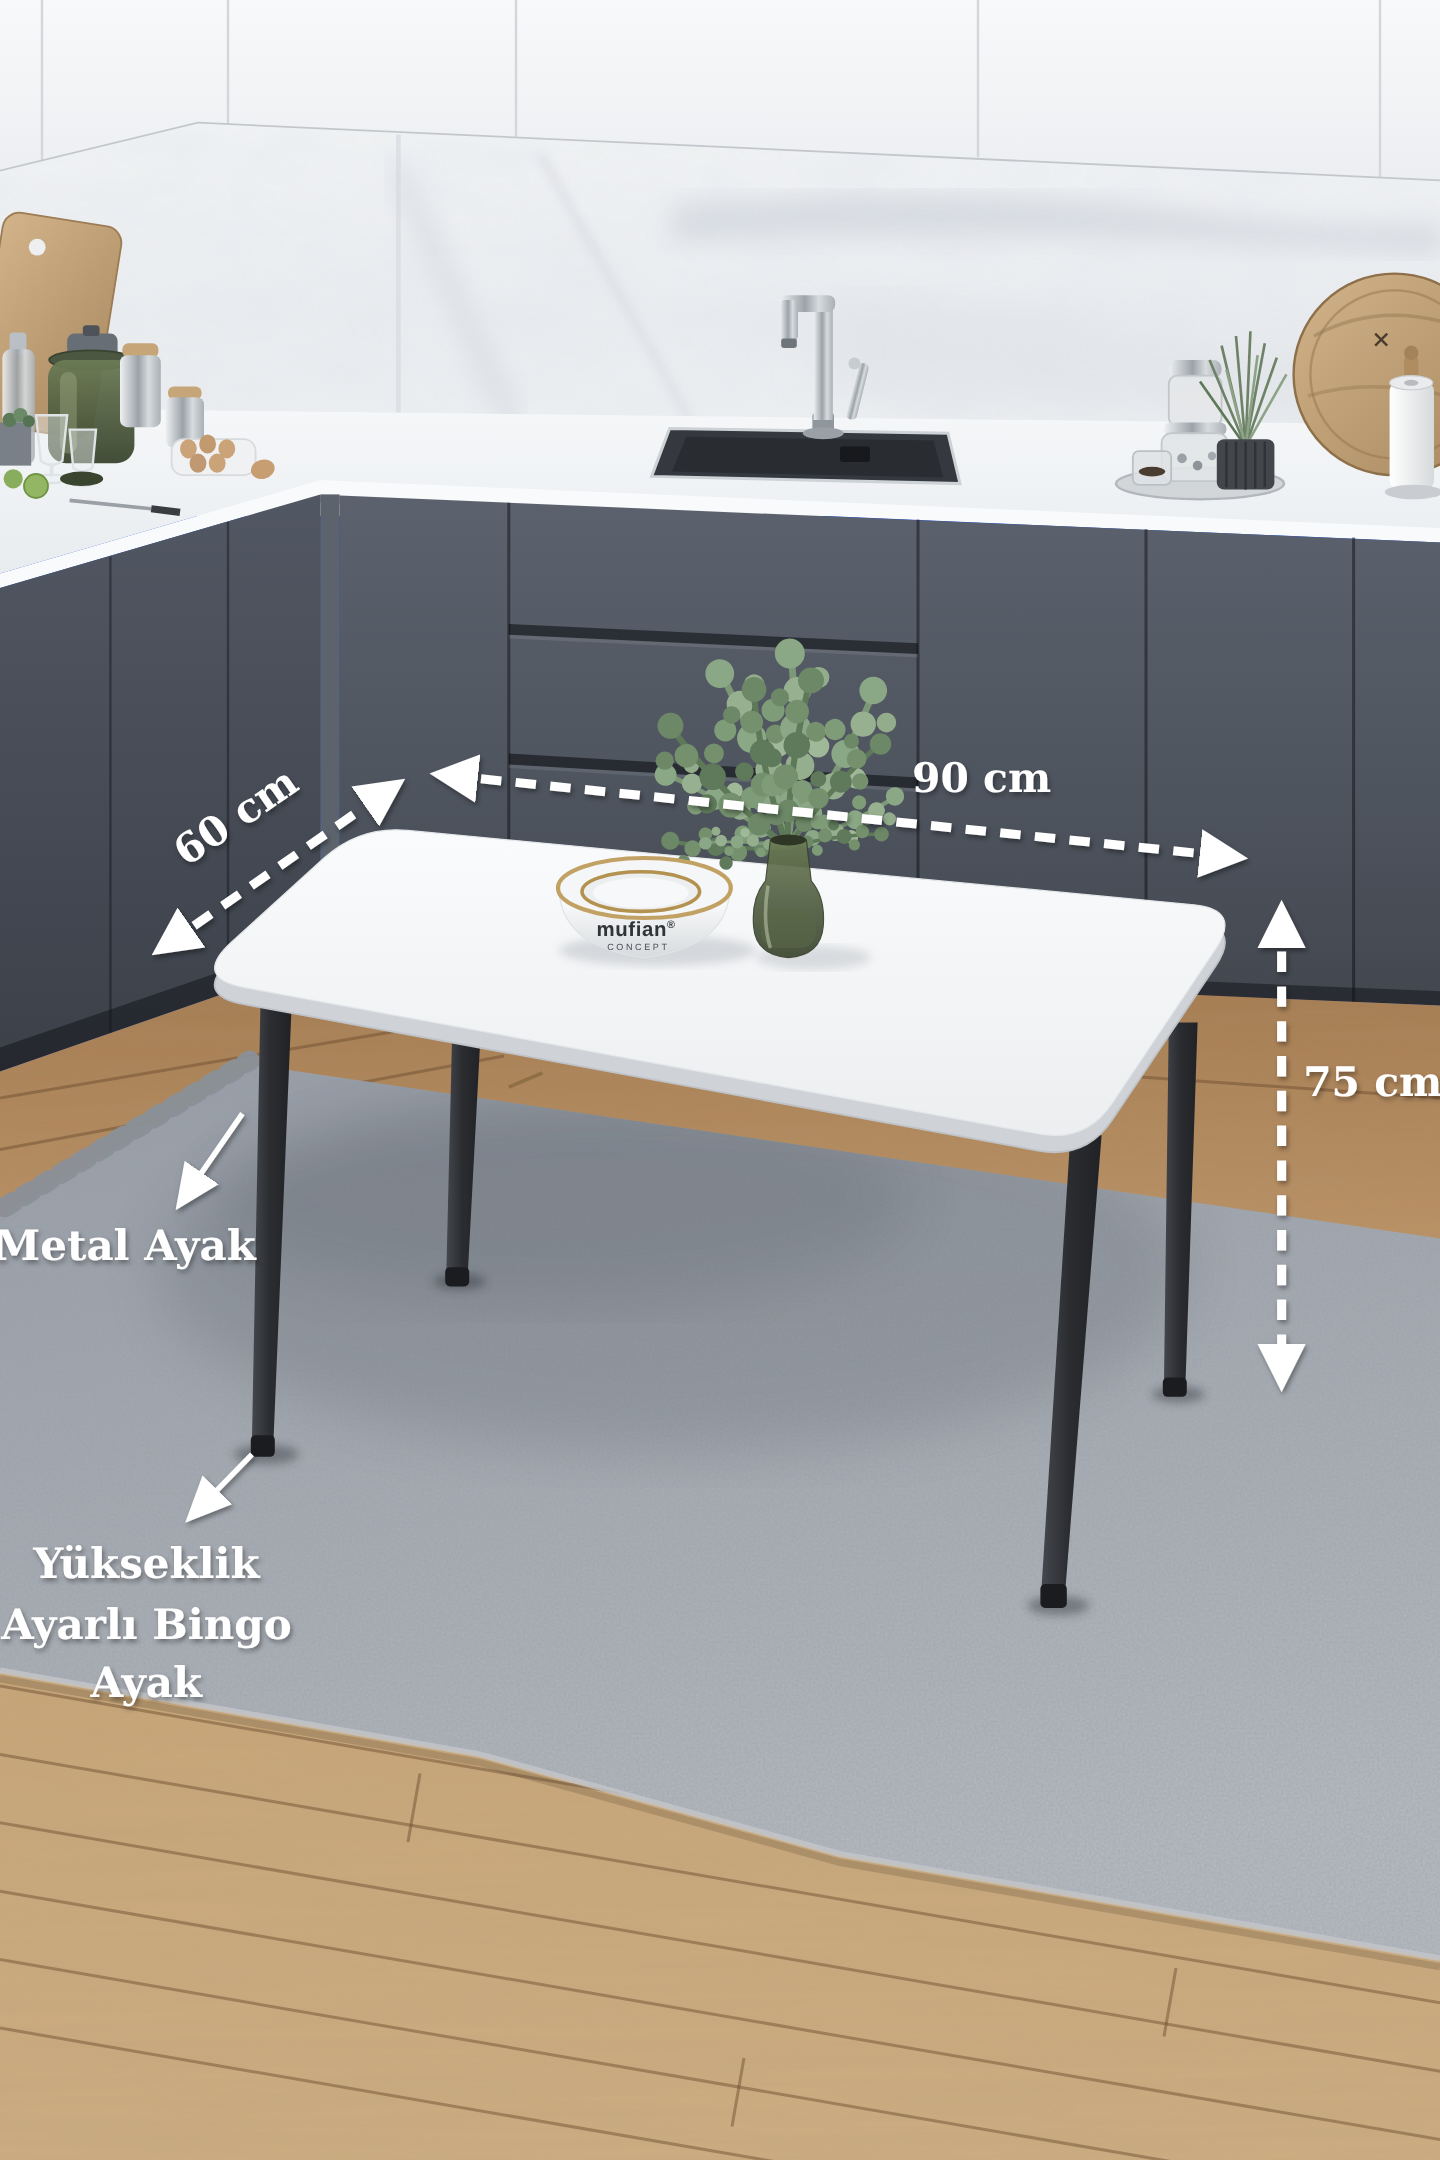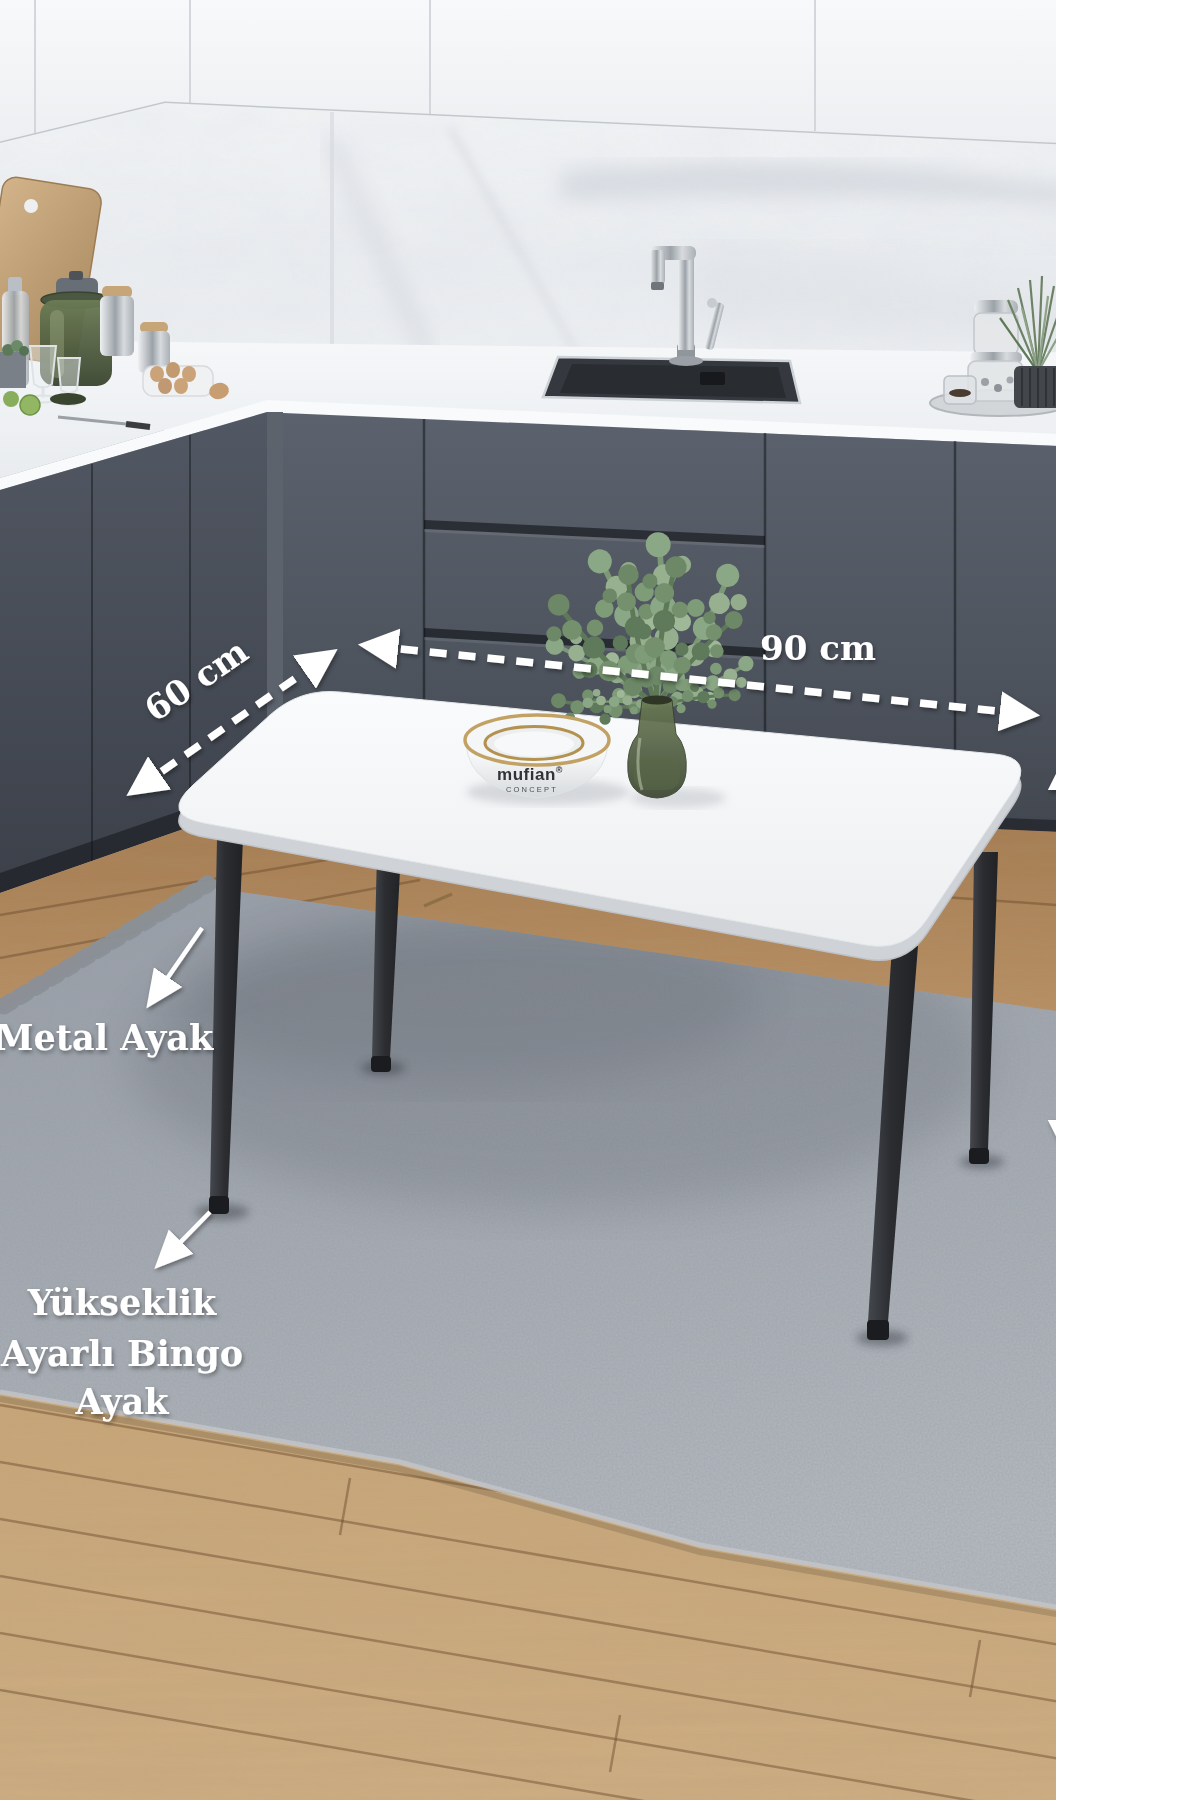--- a/index.html
+++ b/index.html
@@ -1,16 +1,16 @@
 <!DOCTYPE html>
 <html><head>
 <meta charset="utf-8">
 <style>
   html,body{margin:0;padding:0;background:#ffffff;}
-  #stage{position:relative;width:1056px;height:1800px;overflow:hidden;background:#a3a3a3;}
+  #stage{position:relative;width:1200px;height:1800px;overflow:hidden;background:#1d4ed8;}
   #stage svg{position:absolute;inset:0;display:block;}
   text{user-select:none;}
   .ann{font-family:"DejaVu Serif","Liberation Serif",serif;font-weight:bold;fill:#ffffff;}
   .brand{font-family:"Liberation Sans","DejaVu Sans",sans-serif;font-weight:bold;fill:#303338;}
   .brandsub{font-family:"Liberation Sans","DejaVu Sans",sans-serif;fill:#4a4e53;letter-spacing:2.2px;}
 </style>
 </head>
 <body>
 
 <div id="stage">

